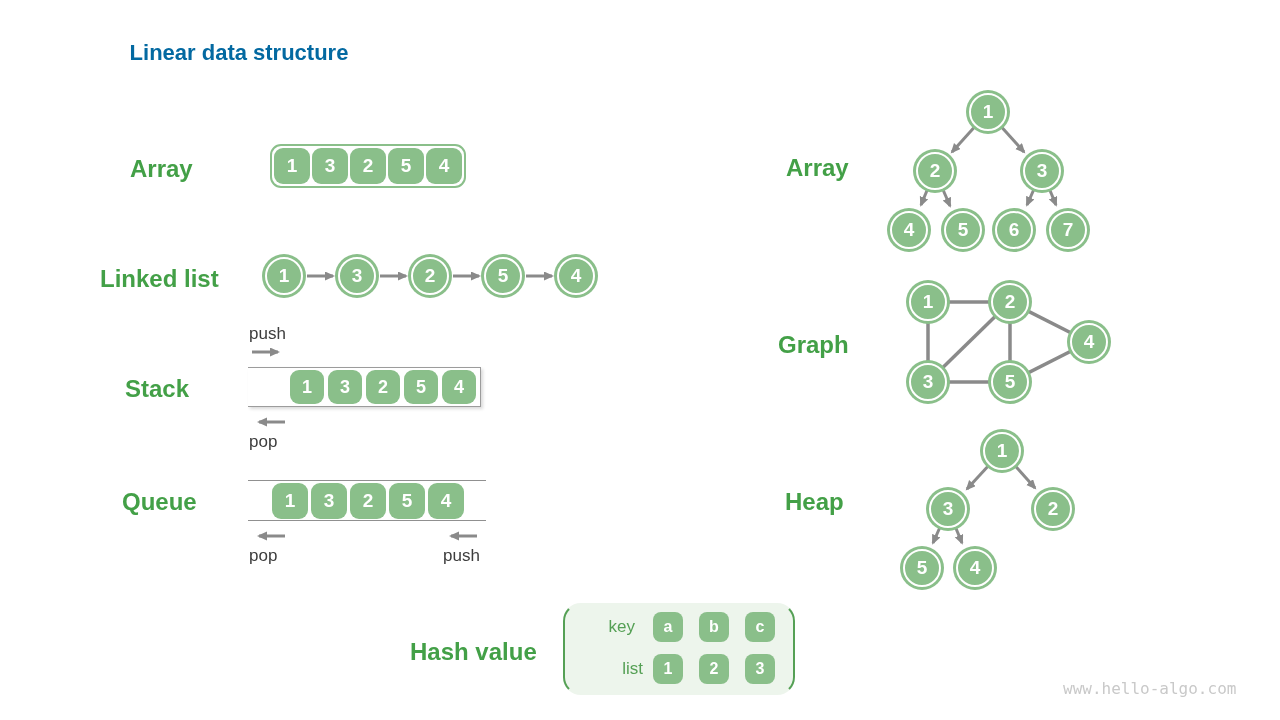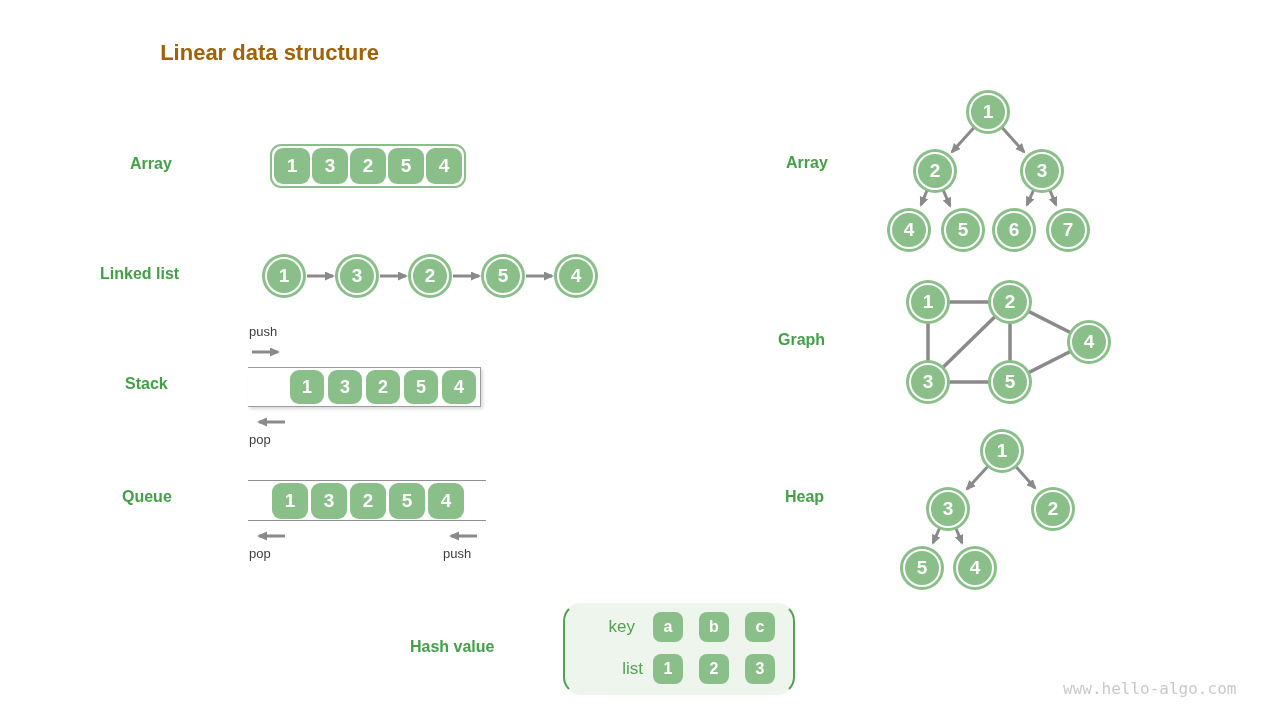--- a/index.html
+++ b/index.html
@@ -1,34 +1,34 @@
 <!DOCTYPE html>
 <html><head>
 <meta charset="utf-8">
 <style>
   html,body{margin:0;padding:0;background:#fff}
   .stage{position:relative;width:1280px;height:720px;background:#ffffff;overflow:hidden;
          font-family:"Liberation Sans",sans-serif}
   .overlay{position:absolute;left:0;top:0;z-index:1}
-  .title{position:absolute;z-index:2;font-weight:bold;font-size:22px;color:#a16207;text-align:right;white-space:nowrap}
-  .sec-label{position:absolute;z-index:2;font-weight:bold;font-size:16px;color:#43a047;white-space:nowrap}
+  .title{position:absolute;z-index:2;font-weight:bold;font-size:22px;color:#0369a1;text-align:center;white-space:nowrap}
+  .sec-label{position:absolute;z-index:2;font-weight:bold;font-size:24px;color:#43a047;white-space:nowrap}
   .circle{position:absolute;z-index:2;width:44px;height:44px;border-radius:50%;background:#8abf8a;
           color:#fff;font-weight:bold;font-size:19px;display:flex;align-items:center;justify-content:center}
   .circle::after{content:"";position:absolute;inset:3px;border:2px solid #fff;border-radius:50%}
   .sq{background:#8abf8a;color:#fff;font-weight:bold;display:flex;align-items:center;justify-content:center}
   .array-box{position:absolute;left:270px;top:144px;z-index:2;display:flex;gap:2px;padding:2px;
              border:2px solid #8abf8a;border-radius:11px;background:#fff}
   .array-box .sq{width:36px;height:36px;border-radius:9px;font-size:19px}
   .stack-frame{position:absolute;left:248px;top:367px;width:233px;height:40px;z-index:2;box-sizing:border-box;
                border:1px solid #9c9c9c;border-left:none;box-shadow:2px 2px 3px rgba(0,0,0,.15);
                display:flex;justify-content:flex-end;align-items:center;gap:4px;padding-right:4px;background:#fff}
   .stack-frame .sq{width:34px;height:34px;border-radius:9px;font-size:18px}
   .queue-row{position:absolute;left:272px;top:483px;z-index:2;display:flex;gap:3px}
   .queue-row .sq{width:36px;height:36px;border-radius:9px;font-size:19px}
-  .op-label{position:absolute;z-index:2;font-size:13px;color:#3d3d3d;white-space:nowrap}
+  .op-label{position:absolute;z-index:2;font-size:17px;color:#3d3d3d;white-space:nowrap}
   .hash-frame{position:absolute;left:563px;top:603px;width:232px;height:92px;z-index:2;box-sizing:border-box;
               border:2px solid;border-color:transparent #55a055;border-radius:18px;background:#edf5ec}
   .hash-text{position:absolute;z-index:3;font-size:17px;color:#55a055;text-align:right}
   .hash-sq{position:absolute;z-index:3;width:30px;height:30px;border-radius:8px;font-size:16px}
   .watermark{position:absolute;left:1063px;top:679px;z-index:2;
              font-family:"DejaVu Sans Mono",monospace;font-size:16px;color:#c9c9c9;white-space:nowrap}
   line.arrow{stroke:#8a8a8a;stroke-width:3;marker-end:url(#ah)}
   line.edge{stroke:#8a8a8a;stroke-width:3.5}
   line.channel{stroke:#909090;stroke-width:1}
 </style>

